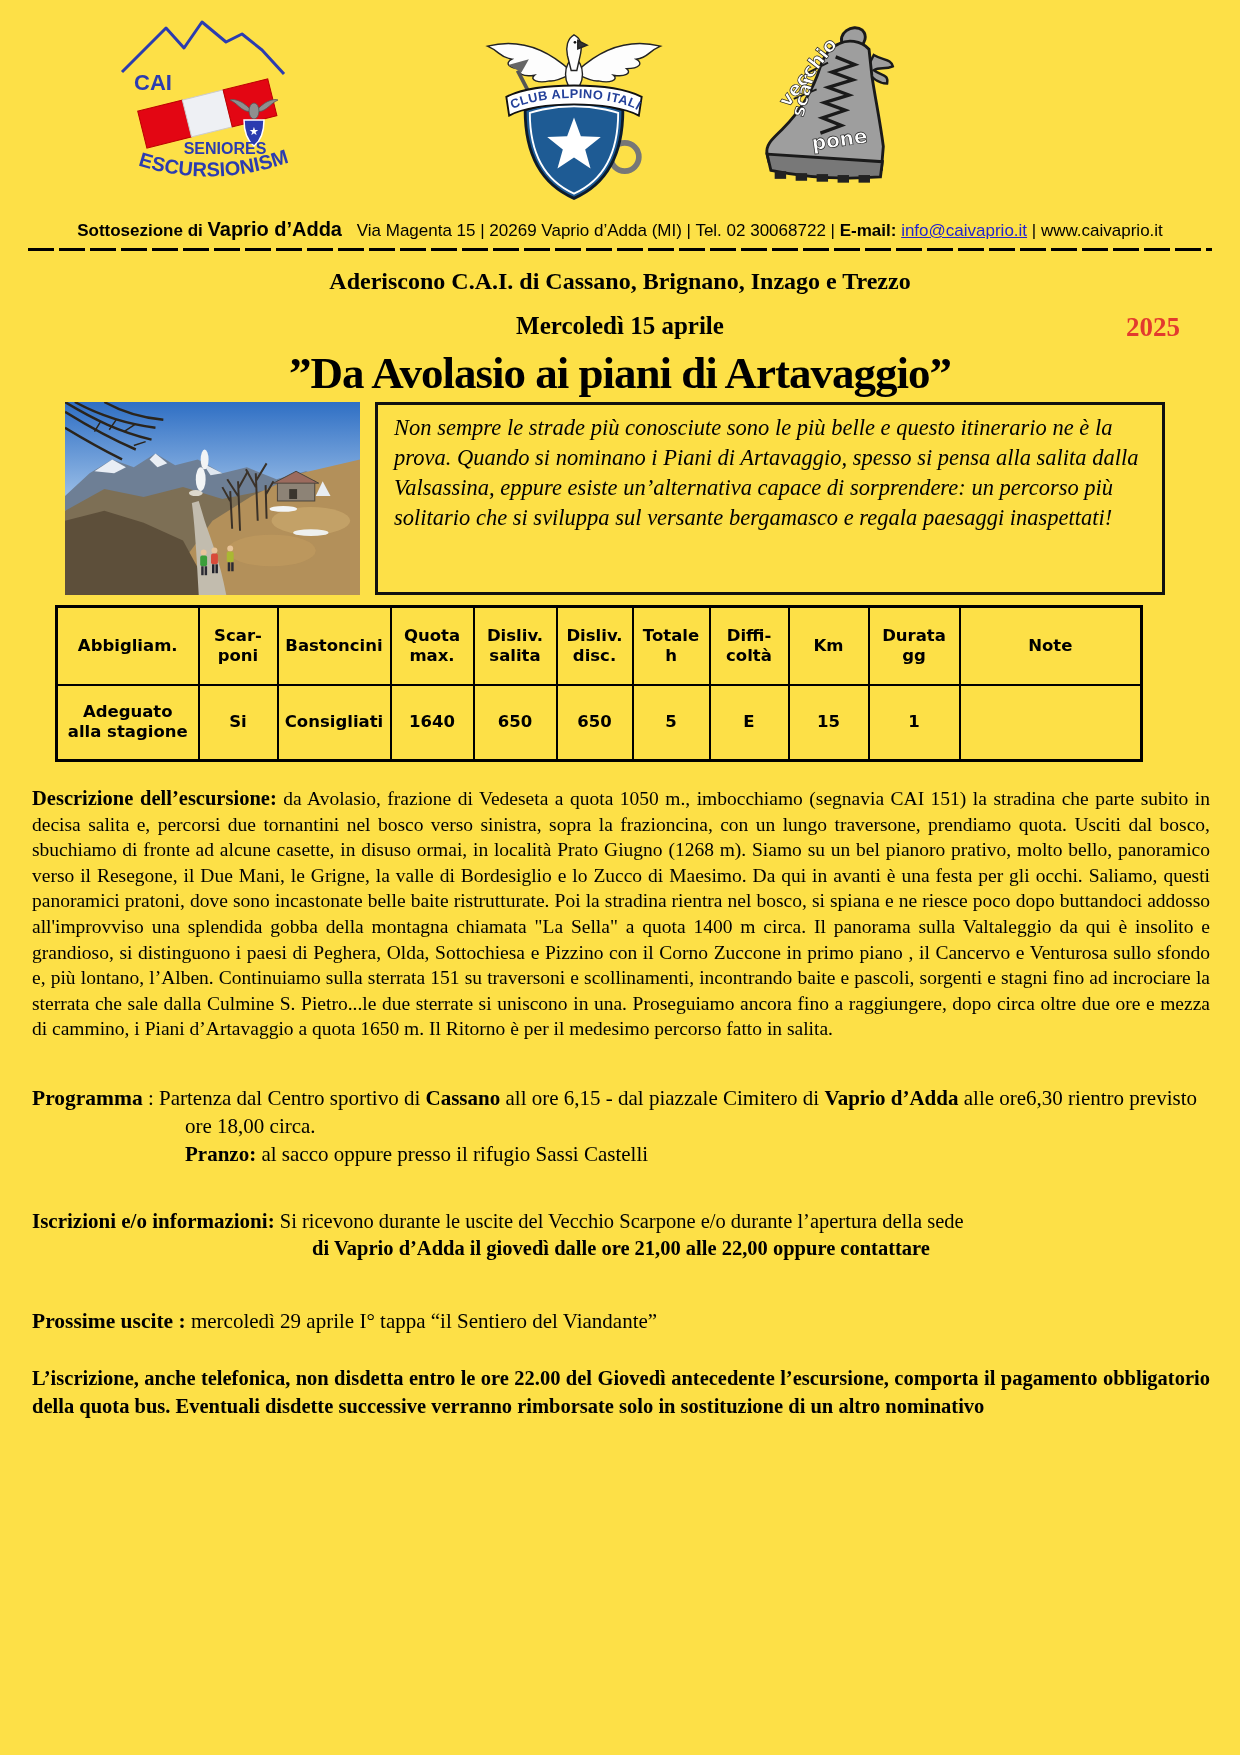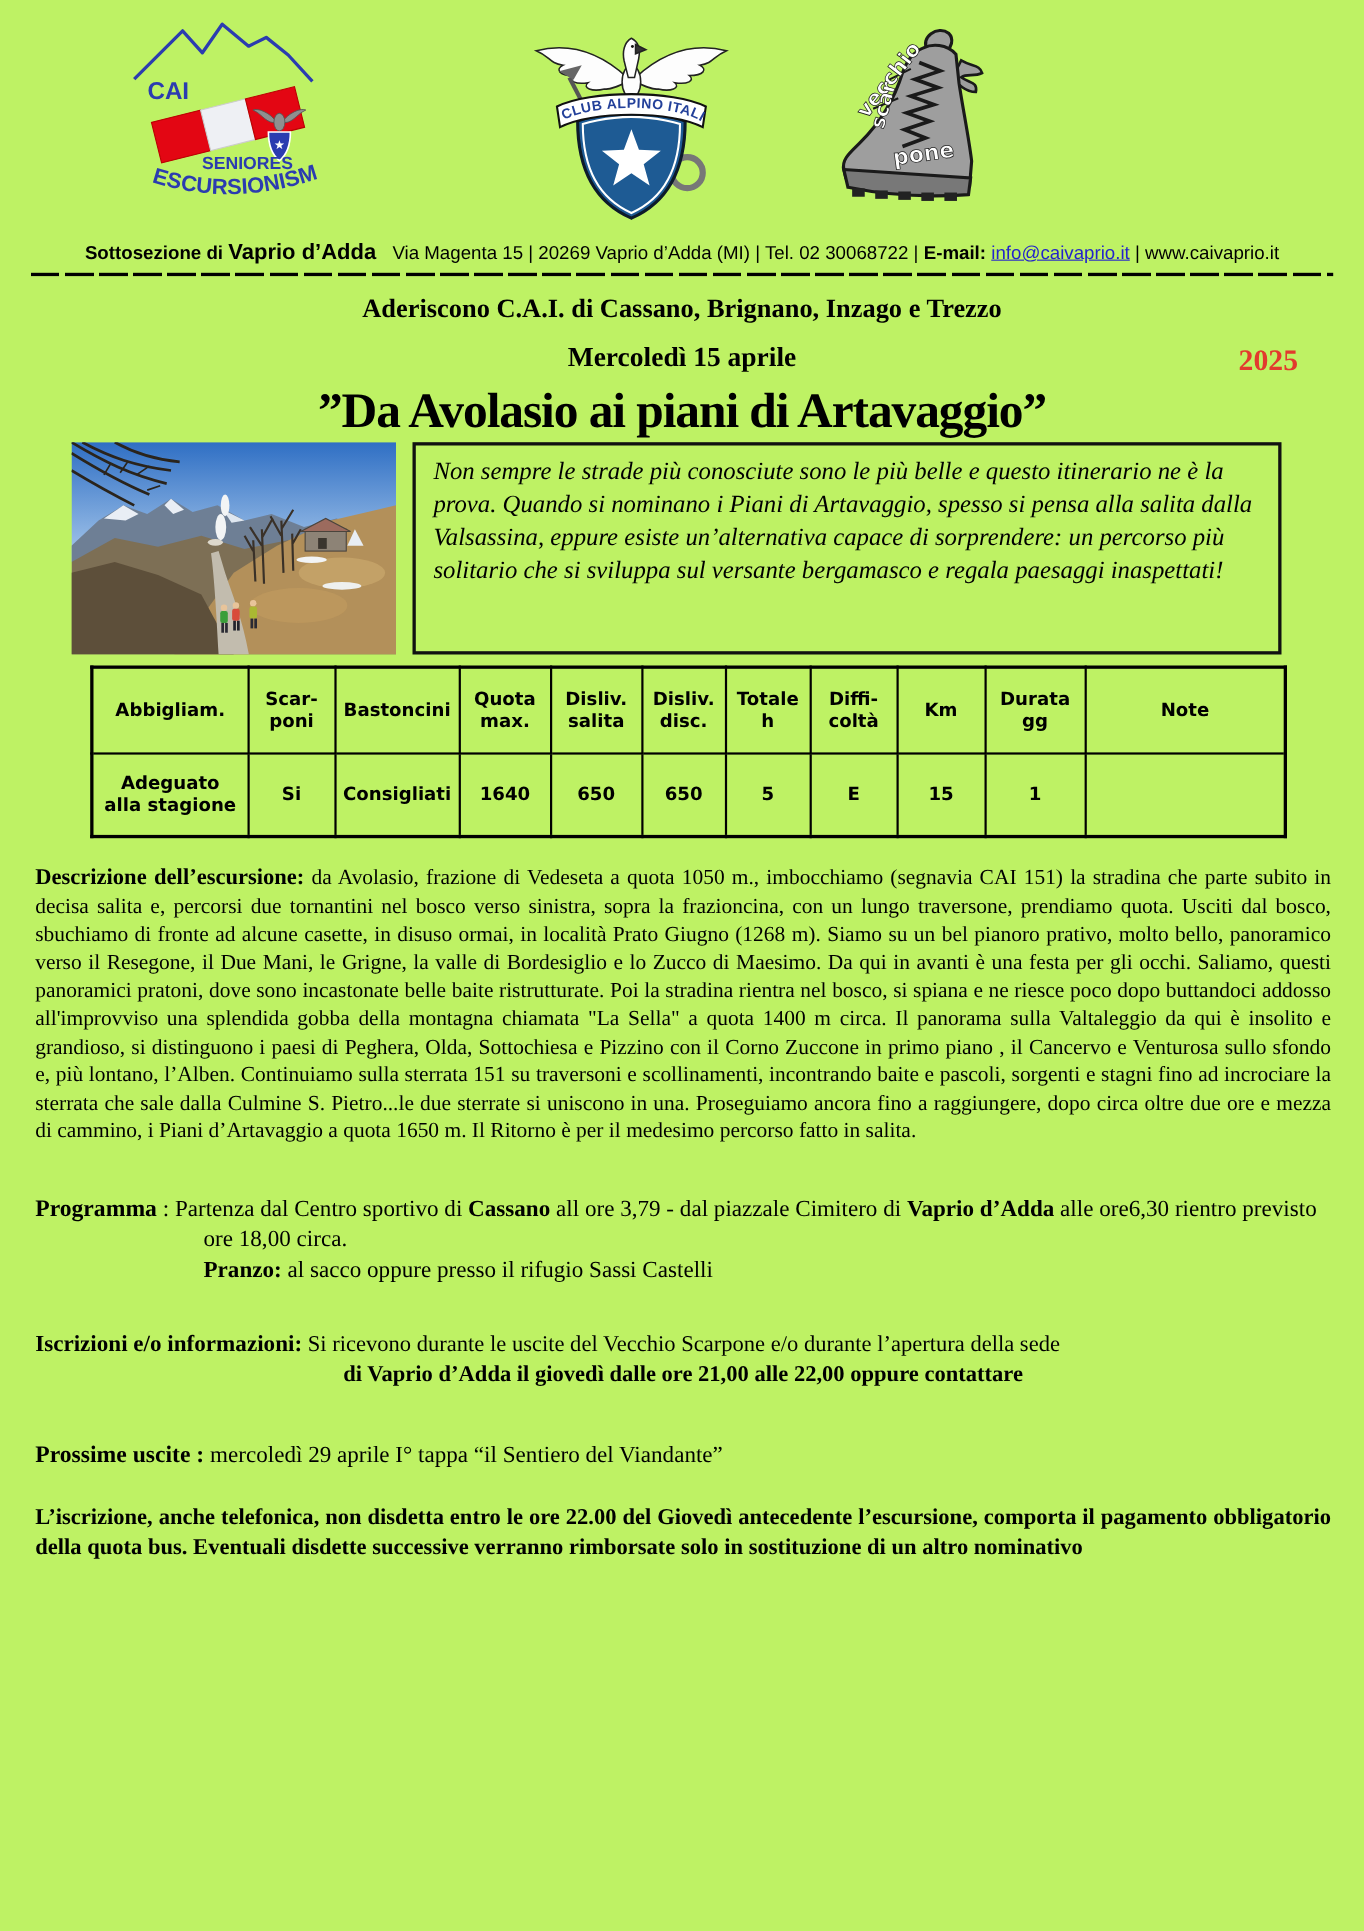--- a/index.html
+++ b/index.html
@@ -1,16 +1,16 @@
 <!DOCTYPE html>
 <html><head>
 <meta charset="utf-8">
 <style>
   html,body{margin:0;padding:0;background:#fff;}
-  .page{position:relative;width:1240px;height:1755px;background:#bef264;overflow:hidden;
+  .page{position:relative;width:1240px;height:1755px;background:#fde047;overflow:hidden;
         font-family:"Liberation Serif",serif;color:#000;}
   
   .logo-strip{position:relative;height:198px;margin-top:8px;}
   .logo{position:absolute;top:8px;}
   .logo-seniores{left:112px;width:195px;height:172px;}
   .logo-cai{left:474px;width:200px;height:188px;}
   .logo-boot{left:748px;width:162px;height:178px;}
   
   .contact{margin-top:12px;text-align:center;font-family:"Liberation Sans",sans-serif;
            font-size:17px;white-space:nowrap;}
@@ -28,21 +28,21 @@
   .title{margin-top:3px;text-align:center;font-size:45px;font-weight:bold;letter-spacing:-1px;}
   
   .media-row{position:relative;margin-top:3px;height:197px;}
   .photo{position:absolute;left:65px;top:0;width:295px;height:193px;display:block;}
   .quote-box{position:absolute;left:375px;top:0;width:790px;height:193px;box-sizing:border-box;
              border:3px solid #111;padding:8px 16px 6px 16px;
              font-style:italic;font-size:22.5px;line-height:30px;overflow:hidden;}
   
   .tbl-caption{margin-top:12px;text-align:center;font-family:"DejaVu Sans",sans-serif;
                font-size:22px;font-weight:bold;}
-  table.chars{border-collapse:collapse;table-layout:fixed;margin:6px 0 0 82px;width:1085px;
+  table.chars{border-collapse:collapse;table-layout:fixed;margin:6px 0 0 55px;width:1085px;
               font-family:"DejaVu Sans",sans-serif;}
   table.chars th,table.chars td{border:2px solid #000;text-align:center;vertical-align:middle;
               font-size:16.5px;font-weight:bold;white-space:pre-line;line-height:1.2;padding:2px;}
   table.chars{border:3px solid #000;}
   table.chars tr.hdr{height:78px;}
   table.chars tr.val{height:76px;}
   
   .desc{margin:24px 30px 0 32px;font-size:19.5px;line-height:25.6px;text-align:justify;}
   .desc .lead{font-weight:bold;font-size:20.5px;}
   .program{margin:42px 30px 0 32px;font-size:21px;line-height:28px;}
@@ -254,21 +254,21 @@
       <td>15</td>
       <td>1</td>
       <td></td>
     </tr>
   </tbody>
     </table>
 
   <p class="desc"><span class="lead">Descrizione dell’escursione:</span><span> da Avolasio, frazione di Vedeseta a quota 1050 m., imbocchiamo (segnavia CAI 151) la stradina che parte subito in decisa salita e, percorsi due tornantini nel bosco verso sinistra, sopra la frazioncina, con un lungo traversone, prendiamo quota. Usciti dal bosco, sbuchiamo di fronte ad alcune casette, in disuso ormai, in località Prato Giugno (1268 m). Siamo su un bel pianoro prativo, molto bello, panoramico verso il Resegone, il Due Mani, le Grigne, la valle di Bordesiglio e lo Zucco di Maesimo. Da qui in avanti è una festa per gli occhi. Saliamo, questi panoramici pratoni, dove sono incastonate belle baite ristrutturate. Poi la stradina rientra nel bosco, si spiana e ne riesce poco dopo buttandoci addosso all'improvviso una splendida gobba della montagna chiamata "La Sella" a quota 1400 m circa. Il panorama sulla Valtaleggio da qui è insolito e grandioso, si distinguono i paesi di Peghera, Olda, Sottochiesa e Pizzino con il Corno Zuccone in primo piano , il Cancervo e Venturosa sullo sfondo e, più lontano, l’Alben. Continuiamo sulla sterrata 151 su traversoni e scollinamenti, incontrando baite e pascoli, sorgenti e stagni fino ad incrociare la sterrata che sale dalla Culmine S. Pietro...le due sterrate si uniscono in una. Proseguiamo ancora fino a raggiungere, dopo circa oltre due ore e mezza di cammino, i Piani d’Artavaggio a quota 1650 m. Il Ritorno è per il medesimo percorso fatto in salita.</span></p>
 
   <div class="program">
-    <p class="p-main" style="margin:0;"><span class="p-label">Programma</span><span> : </span><span>Partenza dal Centro sportivo di </span><span class="p-bold">Cassano</span><span> all ore 3,79 - dal piazzale Cimitero di </span><span class="p-bold">Vaprio d’Adda</span><span> alle ore6,30 rientro previsto ore 18,00 circa.</span></p>
+    <p class="p-main" style="margin:0;"><span class="p-label">Programma</span><span> : </span><span>Partenza dal Centro sportivo di </span><span class="p-bold">Cassano</span><span> all ore 6,15 - dal piazzale Cimitero di </span><span class="p-bold">Vaprio d’Adda</span><span> alle ore6,30 rientro previsto ore 18,00 circa.</span></p>
     <p class="p-lunch" style="margin:0;"><span class="p-bold">Pranzo:</span><span> al sacco oppure presso il rifugio Sassi Castelli</span></p>
   </div>
 
   <div class="registration">
     <p class="r-first" style="margin:0;"><span class="r-label">Iscrizioni e/o informazioni:</span><span> Si ricevono durante le uscite del Vecchio Scarpone e/o durante l’apertura della sede</span></p>
     <p class="r-second" style="margin:0;font-weight:bold;">di Vaprio d’Adda il giovedì dalle ore 21,00 alle 22,00 oppure contattare</p>
   </div>
 
 
   <div class="outings">

